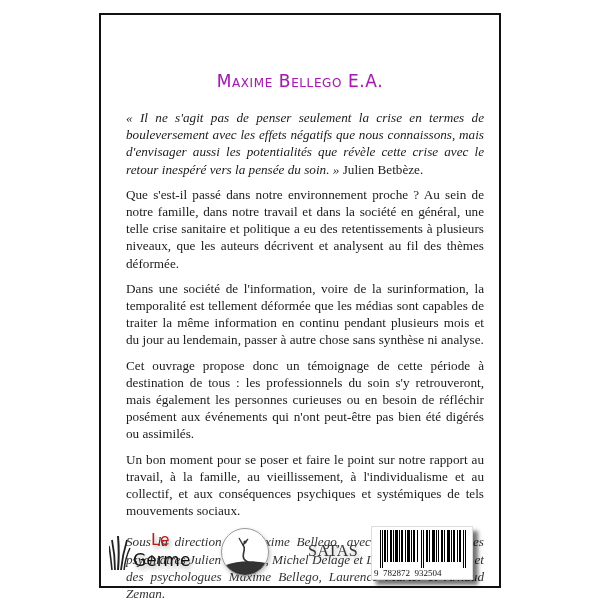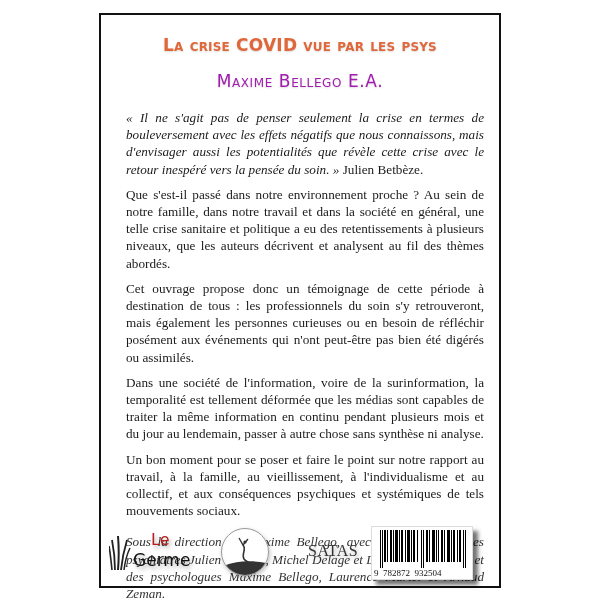--- a/index.html
+++ b/index.html
@@ -167,28 +167,27 @@
       color: #111;
       white-space: pre;
       padding-left: 2px;
     }
   </style>
 </head>
 <body>
 
 <div class="cover">
 
-  <div class="title">La crise COVID vue par les psys</div>
   <div class="author">Maxime Bellego E.A.</div>
 
   <div class="body-text">
     <p><span class="quote-text">« Il ne s'agit pas de penser seulement la crise en termes de bouleversement avec les effets négatifs que nous connaissons, mais d'envisager aussi les potentialités que révèle cette crise avec le retour inespéré vers la pensée du soin. »</span><span> Julien Betbèze.</span></p>
-    <p>Que s'est-il passé dans notre environnement proche ? Au sein de notre famille, dans notre travail et dans la société en général, une telle crise sanitaire et politique a eu des retentissements à plusieurs niveaux, que les auteurs décrivent et analysent au fil des thèmes abordés.</p>
+    <p>Que s'est-il passé dans notre environnement proche ? Au sein de notre famille, dans notre travail et dans la société en général, une telle crise sanitaire et politique a eu des retentissements à plusieurs niveaux, que les auteurs décrivent et analysent au fil des thèmes déformée.</p>
+    <p>Dans une société de l'information, voire de la surinformation, la temporalité est tellement déformée que les médias sont capables de traiter la même information en continu pendant plusieurs mois et du jour au lendemain, passer à autre chose sans synthèse ni analyse.</p>
     <p>Cet ouvrage propose donc un témoignage de cette période à destination de tous : les professionnels du soin s'y retrouveront, mais également les personnes curieuses ou en besoin de réfléchir posément aux événements qui n'ont peut-être pas bien été digérés ou assimilés.</p>
-    <p>Dans une société de l'information, voire de la surinformation, la temporalité est tellement déformée que les médias sont capables de traiter la même information en continu pendant plusieurs mois et du jour au lendemain, passer à autre chose sans synthèse ni analyse.</p>
     <p>Un bon moment pour se poser et faire le point sur notre rapport au travail, à la famille, au vieillissement, à l'individualisme et au collectif, et aux conséquences psychiques et systémiques de tels mouvements sociaux.</p>
     <p class="credits">Sous la direction de Maxime Bellego, avec la contribution des psychiatres Julien Betbèze, Michel Delage et Dominique Megglé, et des psychologues Maxime Bellego, Laurence Martel et Arnaud Zeman.</p>
   </div>
 
   <div class="logos">
 
     <div class="le-germe">
       <svg class="grass" viewBox="0 0 22 36">
         <path d="M3 36 C2 26 1 18 0 12" stroke="#222" stroke-width="1.6" fill="none"></path>
         <path d="M6 36 C6 26 5 16 3 6" stroke="#222" stroke-width="1.8" fill="none"></path>

